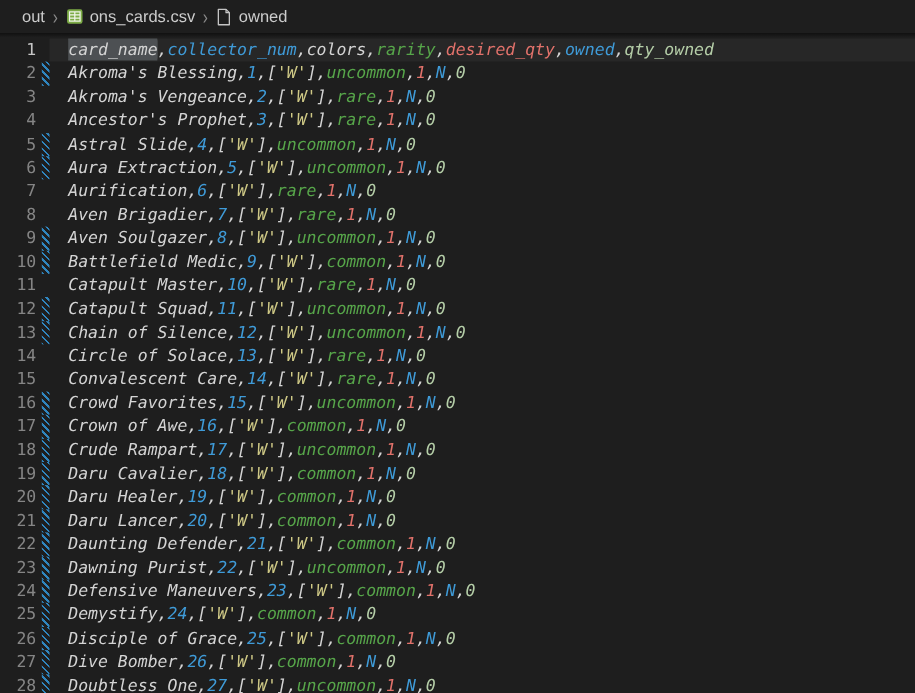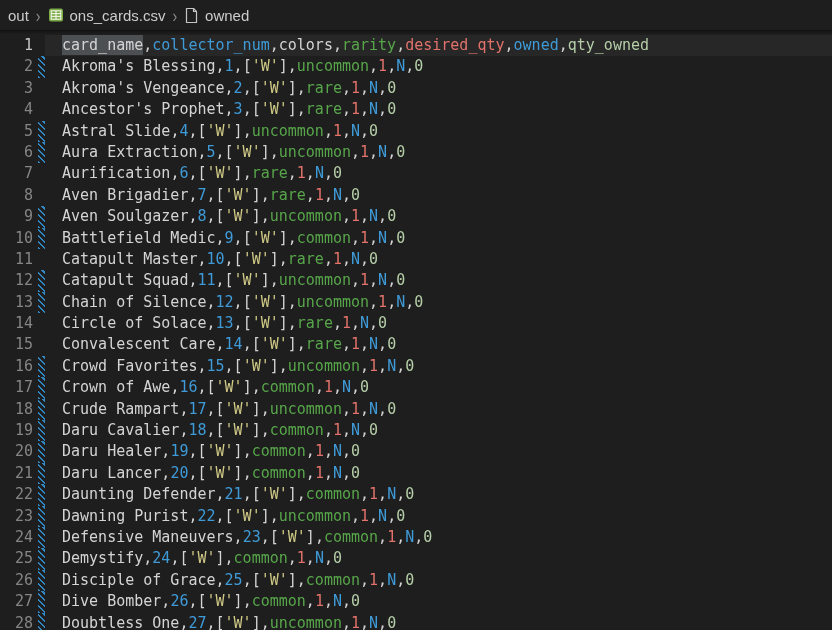--- a/index.html
+++ b/index.html
@@ -7,21 +7,21 @@
     width:832px;height:630px;overflow:hidden;
     background:var(--bg);
     font-family:"DejaVu Sans Mono", monospace;
   }
   
   .breadcrumb-bar{
     height:30px;display:flex;align-items:center;
     background:var(--bg);
     font-family:"Liberation Sans", sans-serif;
     font-size:15px;color:var(--breadcrumb_fg);
-    padding-left:8px;white-space:nowrap;
+    padding-left:20px;white-space:nowrap;
   }
   .crumb{display:flex;align-items:center;cursor:pointer;}
   .crumb-sep{
     color:var(--breadcrumb_sep);font-size:14px;padding:0 7px;
     transform:scaleY(1.35);display:inline-block;
   }
   .crumb .ico{display:inline-flex;margin-right:6px;}
   .bc-shadow{
     height:4px;
     background:linear-gradient(rgba(0,0,0,0.45), rgba(0,0,0,0));
@@ -37,21 +37,21 @@
   .ln{
     flex:none;width:33px;text-align:right;
     color:var(--line_number);cursor:pointer;
   }
   .row.active .ln{color:var(--line_number_active);}
   .deco{flex:none;width:7px;margin-left:5px;}
   .deco.modified{
     background:repeating-linear-gradient(45deg,
       var(--stripe) 0 1.6px, rgba(0,0,0,0) 1.6px 4.4px);
   }
-  .content{flex:1 1 auto;padding-left:17px;cursor:text;white-space:pre;}
+  .content{flex:1 1 auto;padding-left:17px;cursor:text;white-space:pre;font-style:italic;}
   .row.active .content{background:var(--current_line_bg);}
   .c-def{color:var(--fg);}
   .c-blue{color:var(--blue);}
   .c-green{color:var(--green);}
   .c-salmon{color:var(--salmon);}
   .c-khaki{color:var(--khaki);}
   .c-sage{color:var(--sage);}
   .word-hl{
     background:var(--word_highlight_bg);
     box-shadow:0 1px 0 var(--word_highlight_bg), 0 -1px 0 var(--word_highlight_bg);

